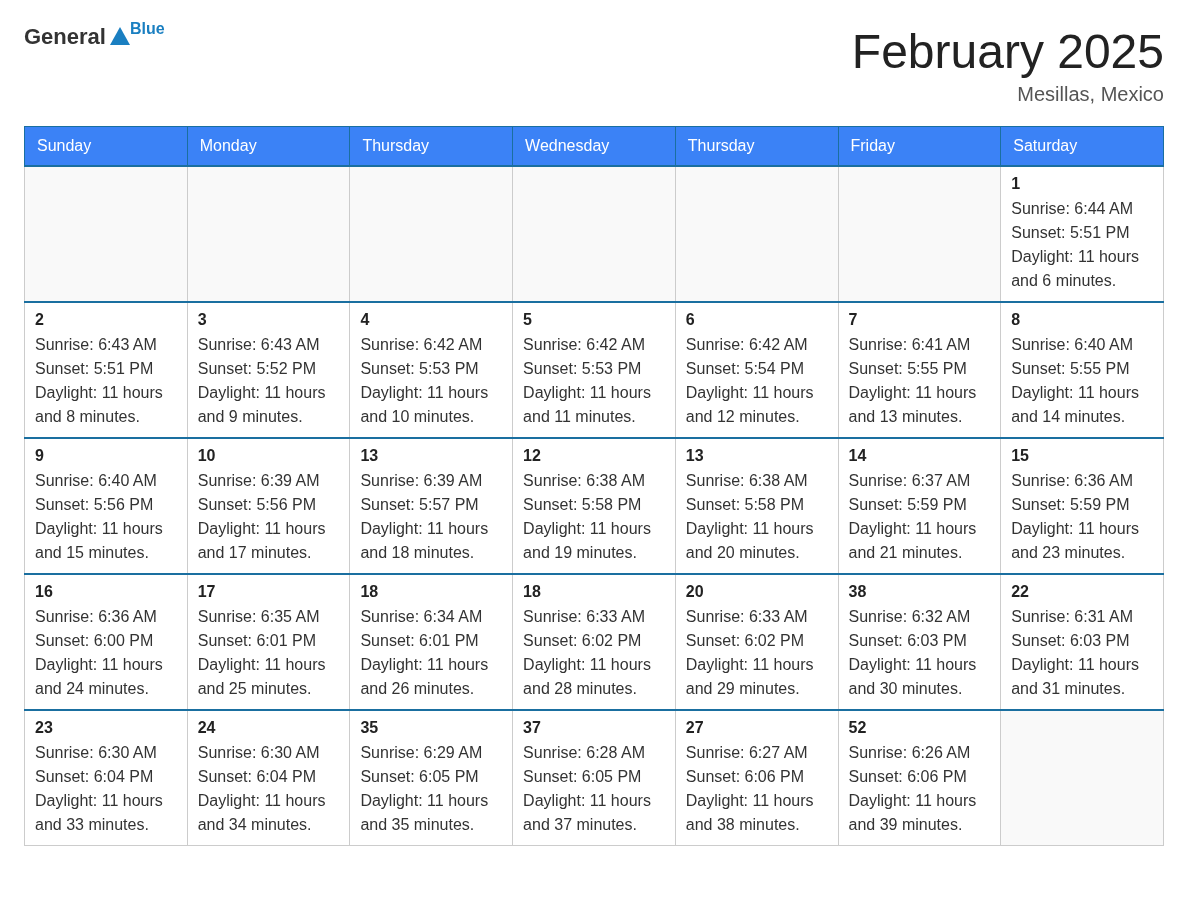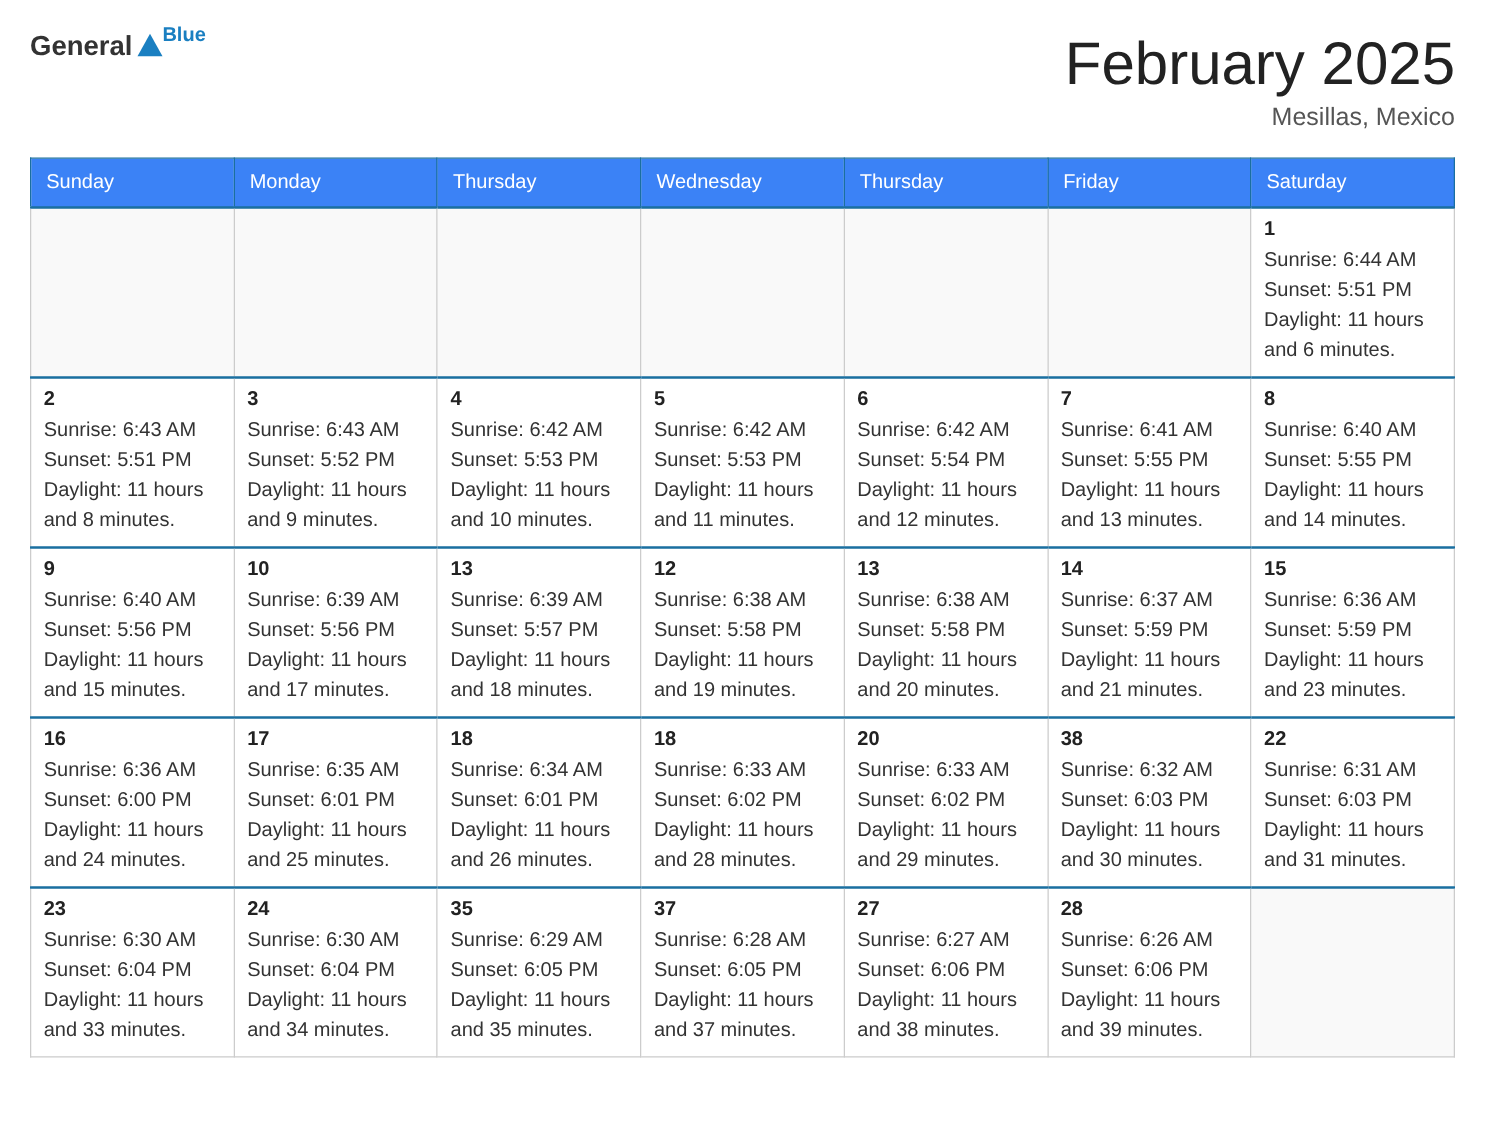--- a/index.html
+++ b/index.html
@@ -247,19 +247,19 @@
         </td>
         <td>
           <div class="day-number">37</div>
           <div class="day-info">Sunrise: 6:28 AM<br>Sunset: 6:05 PM<br>Daylight: 11 hours<br>and 37 minutes.</div>
         </td>
         <td>
           <div class="day-number">27</div>
           <div class="day-info">Sunrise: 6:27 AM<br>Sunset: 6:06 PM<br>Daylight: 11 hours<br>and 38 minutes.</div>
         </td>
         <td>
-          <div class="day-number">28</div>
+          <div class="day-number">52</div>
           <div class="day-info">Sunrise: 6:26 AM<br>Sunset: 6:06 PM<br>Daylight: 11 hours<br>and 39 minutes.</div>
         </td>
         <td class="empty-cell"></td>
       </tr>
     </tbody>
 </table>
 
 </body></html>

